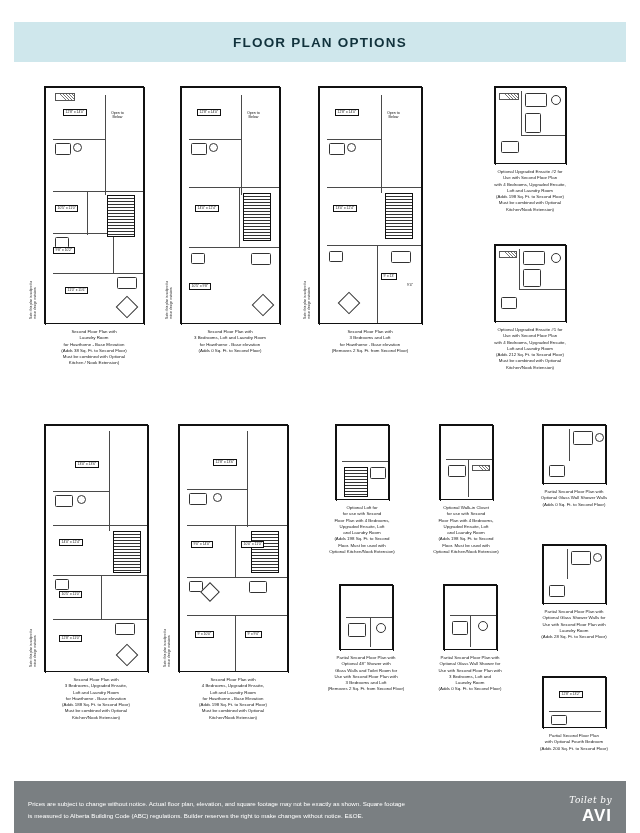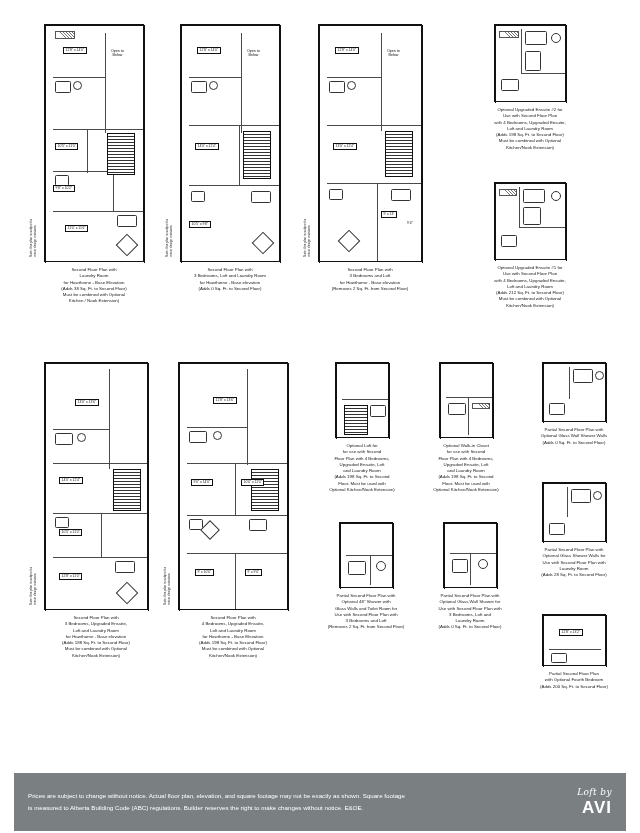--- a/index.html
+++ b/index.html
@@ -180,20 +180,23 @@
     letter-spacing: 1px;
     display: inline-block;
     vertical-align: middle;
   }
 </style>
 </head>
 <body>
 
 <div class="page">
 
+  <div class="header">
+    <div class="header-title">FLOOR PLAN OPTIONS</div>
+  </div>
 
   <div class="content">
 
     <div class="block" style="left:26px; top:10px; width:108px;">
       <div class="plan" style="width:100px; height:238px;">
         <div class="wall h" style="left:0; top:0; width:100px;"></div>
         <div class="wall h" style="left:0; top:236px; width:100px;"></div>
         <div class="wall v" style="left:0; top:0; height:238px;"></div>
         <div class="wall v" style="left:98.6px; top:0; height:238px;"></div>
         <div class="thinwall h" style="left:8px; top:52px; width:52px;"></div>
@@ -533,18 +536,18 @@
 with Optional Fourth Bedroom
 (Adds 200 Sq. Ft. to Second Floor)</div>
     </div>
 
   </div>
 
   <div class="footer">
     <div class="footer-text">Prices are subject to change without notice. Actual floor plan, elevation, and square footage may not be exactly as shown. Square footage
 is measured to Alberta Building Code (ABC) regulations. Builder reserves the right to make changes without notice. E&amp;OE.</div>
     <div class="brand">
-      <span class="brand-script">Loft by</span>
+      <span class="brand-script">Toilet by</span>
       <span class="brand-logo">AVI</span>
     </div>
   </div>
 
 </div>
 
 </body></html>

